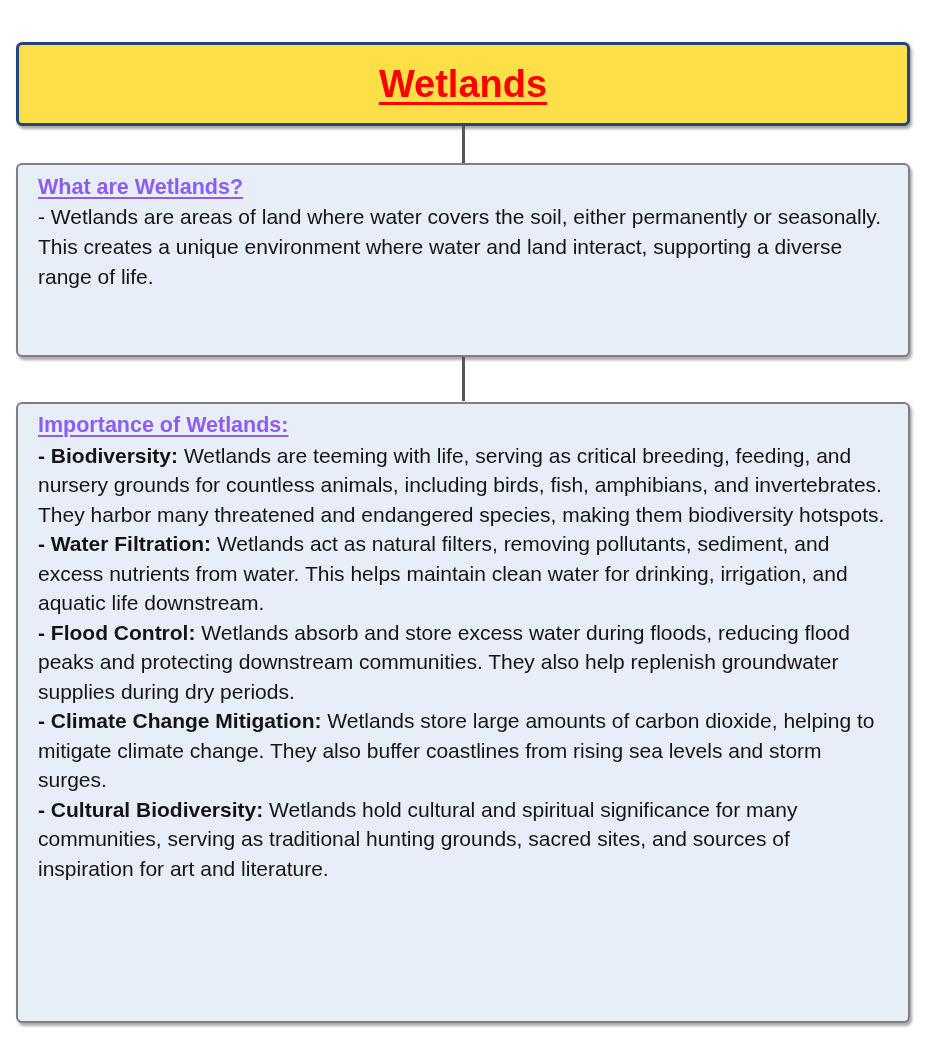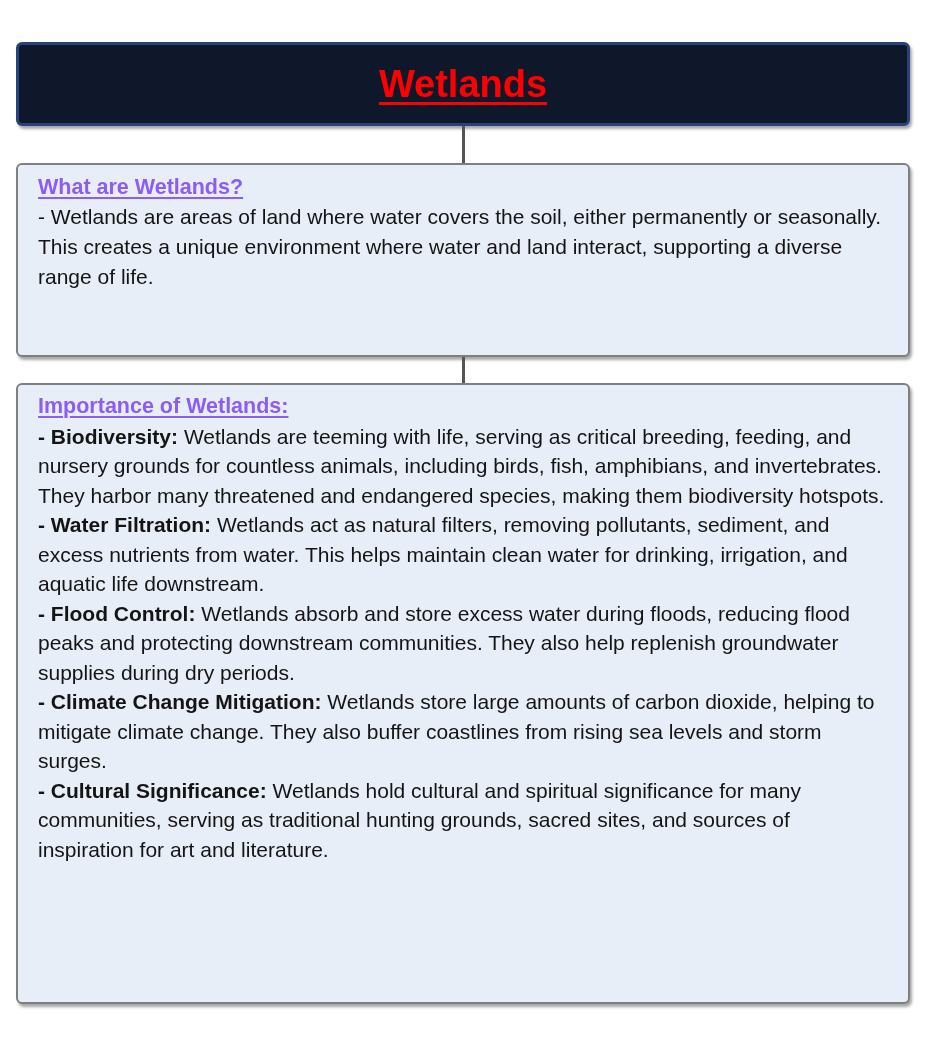--- a/index.html
+++ b/index.html
@@ -16,21 +16,21 @@
     overflow: hidden;
   }
   
   .title-box {
     position: absolute;
     left: 16px;
     top: 42px;
     width: 894px;
     height: 84px;
     box-sizing: border-box;
-    background: #0f172a;
+    background: #fde047;
     border: 3px solid #28437c;
     border-radius: 6px;
     box-shadow: 2px 3px 3px rgba(0,0,0,0.35);
     display: flex;
     align-items: center;
     justify-content: center;
   }
   .title-text {
     color: #ff0000;
     font-size: 38px;
@@ -58,21 +58,21 @@
     background: #e8eef8;
     border: 2px solid #7f7f7f;
     border-radius: 6px;
     box-shadow: 2px 3px 3px rgba(0,0,0,0.35);
     padding: 7px 20px 6px 20px;
     color: #141414;
     font-size: 21px;
     line-height: 30px;
   }
   #box-what { top: 163px; height: 194px; }
-  #box-importance { top: 383px; height: 621px; line-height: 29.5px; }
+  #box-importance { top: 402px; height: 621px; line-height: 29.5px; }
   .section-heading {
     margin: 0;
     font-size: 21.5px;
     font-weight: bold;
     color: #8b5cf6;
     text-decoration: underline;
     text-decoration-thickness: 2px;
     text-underline-offset: 3px;
   }
   .info-box p { margin: 0; }
@@ -114,18 +114,18 @@
       <span>Wetlands absorb and store excess water during floods, reducing flood peaks and protecting downstream communities. They also help replenish groundwater supplies during dry periods.</span>
     </p>
 
     <p class="item">
       <span class="term">- Climate Change Mitigation:</span>
       <span>Wetlands store large amounts of carbon dioxide, helping to mitigate climate change. They also buffer coastlines from rising sea levels and storm surges.</span>
     </p>
 
 
     <p class="item">
-      <span class="term">- Cultural Significance:</span>
+      <span class="term">- Cultural Biodiversity:</span>
       <span>Wetlands hold cultural and spiritual significance for many communities, serving as traditional hunting grounds, sacred sites, and sources of inspiration for art and literature.</span>
     </p>
   </div>
 
 </div>
 
 </body></html>

